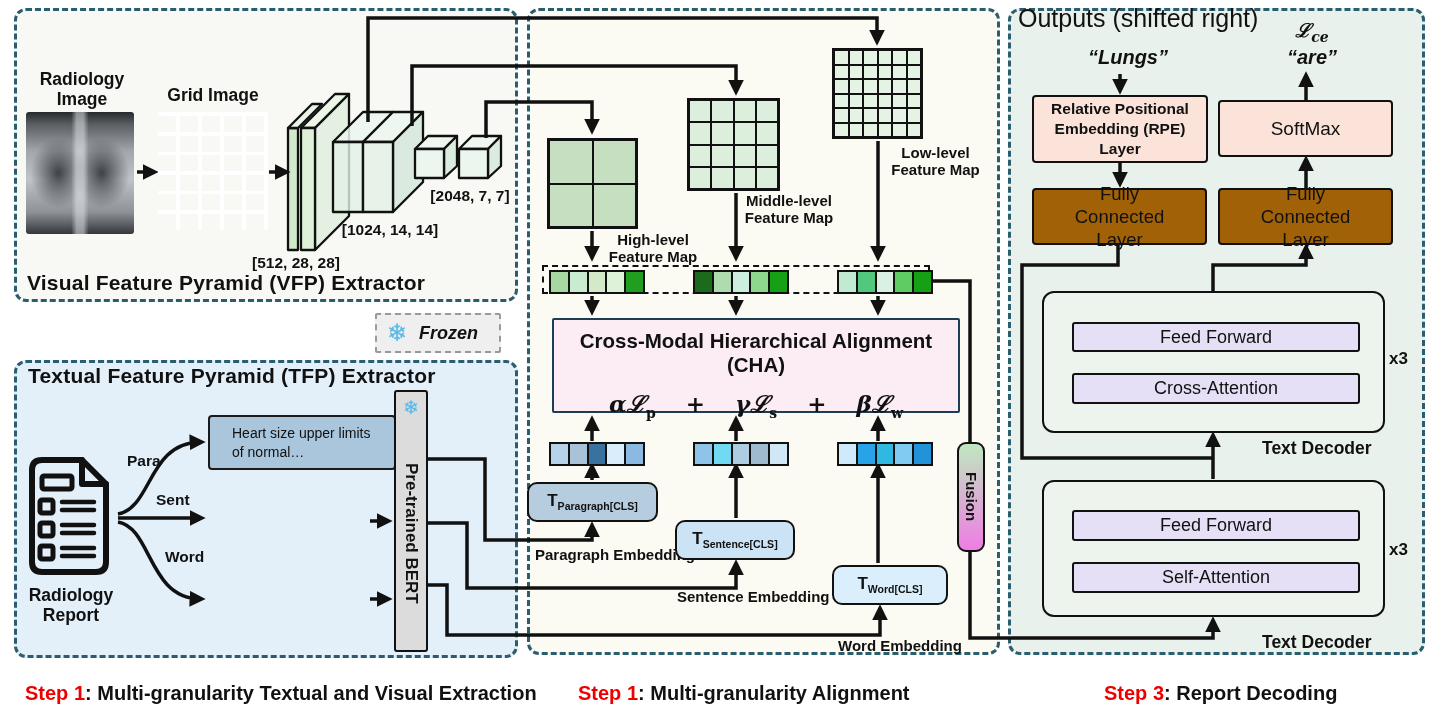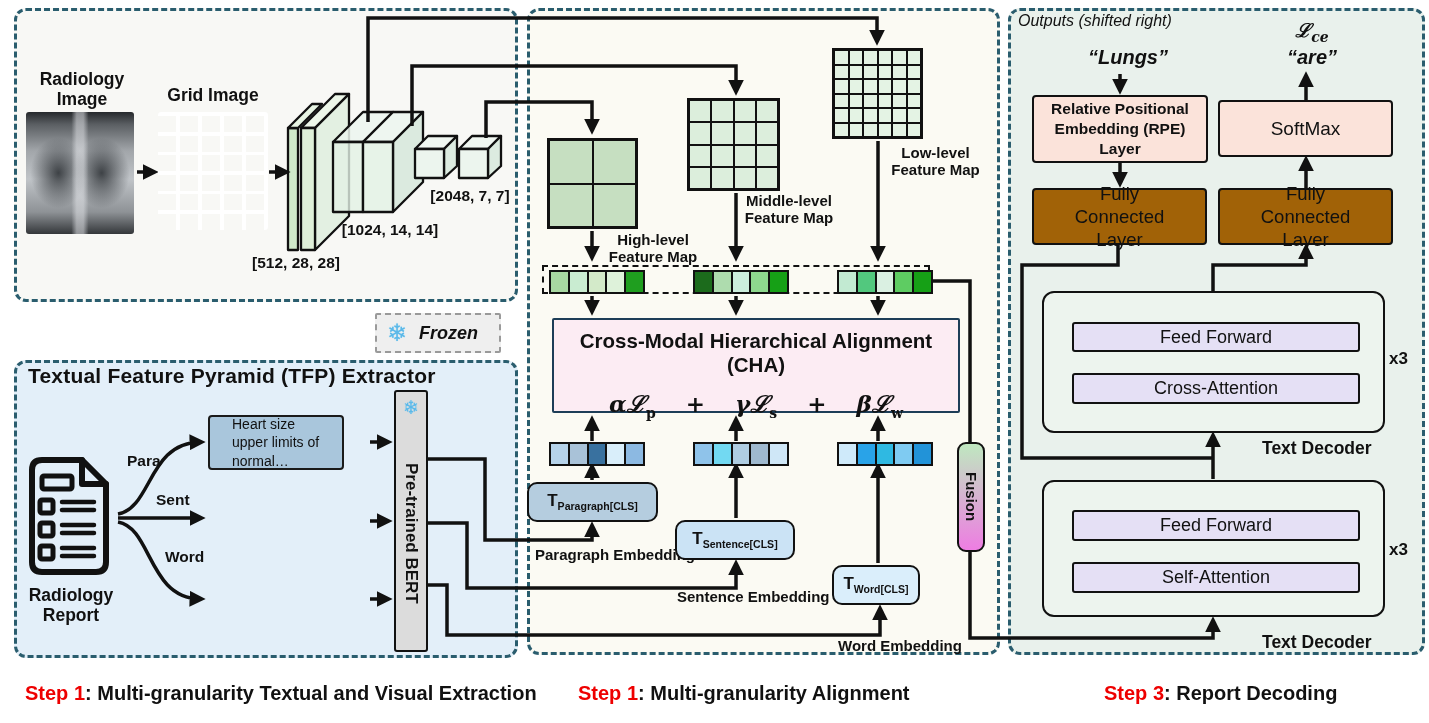--- a/index.html
+++ b/index.html
@@ -130,32 +130,33 @@
     </g>
   </svg>
 
   <div class="abs blbl" style="left:30px;top:70px;width:104px;font-size:17.5px;">Radiology Image</div>
   <div class="abs xray" style="left:26px;top:112px;width:108px;height:122px;"></div>
   <div class="abs blbl" style="left:160px;top:86px;width:106px;font-size:17.5px;">Grid Image</div>
   <div class="abs xray gridlines" style="left:158px;top:112px;width:110px;height:118px;"></div>
   <div class="abs dim" style="left:248px;top:254px;width:96px;">[512, 28, 28]</div>
   <div class="abs dim" style="left:340px;top:221px;width:100px;">[1024, 14, 14]</div>
   <div class="abs dim" style="left:425px;top:187px;width:90px;">[2048, 7, 7]</div>
+  <div class="abs ptitle" style="left:27px;top:271px;">Visual Feature Pyramid (VFP) Extractor</div>
 
   <div class="abs frozen" style="left:375px;top:313px;width:126px;height:40px;">
     <span class="flake" style="font-size:24px;">❄</span>
     <span class="bi" style="font-size:18px;">Frozen</span>
   </div>
 
   <div class="abs ptitle" style="left:28px;top:364px;">Textual Feature Pyramid (TFP) Extractor</div>
   <div class="abs blbl" style="left:22px;top:586px;width:98px;font-size:17.5px;">Radiology Report</div>
   <div class="abs" style="left:127px;top:452px;font-weight:bold;font-size:15.5px;">Para</div>
   <div class="abs" style="left:156px;top:491px;font-weight:bold;font-size:15.5px;">Sent</div>
   <div class="abs" style="left:165px;top:548px;font-weight:bold;font-size:15.5px;">Word</div>
-  <div class="abs tbox" style="left:208px;top:415px;width:136px;height:55px;background:#a9c6dc;">Heart size upper limits of normal…</div>
+  <div class="abs tbox" style="left:208px;top:415px;width:188px;height:55px;background:#a9c6dc;">Heart size upper limits of normal…</div>
   <div class="abs bertbox" style="left:394px;top:390px;width:34px;height:262px;"></div>
   <div class="abs flake" style="left:394px;top:396px;width:34px;text-align:center;font-size:19px;">❄</div>
   <div class="abs vtext" style="left:394px;top:420px;width:34px;height:226px;font-size:17px;font-weight:600;">Pre-trained BERT</div>
 
   <div class="abs gwrap" style="left: 547px; top: 138px; width: 91px; height: 91px; grid-template-columns: repeat(2, 1fr); background: rgb(198, 223, 193);">
       <div class="gcell"></div>
       <div class="gcell"></div>
       <div class="gcell"></div>
       <div class="gcell"></div>
     </div>
@@ -276,28 +277,28 @@
     </div>
 
   <div class="abs tcls" style="left:527px;top:482px;width:131px;height:40px;background:#b5cddf;">
     <span><span>T</span><sub>Paragraph[CLS]</sub></span>
   </div>
   <div class="abs emb" style="left:535px;top:546px;">Paragraph Embedding</div>
   <div class="abs tcls" style="left:675px;top:520px;width:120px;height:40px;background:#cbe3f5;">
     <span><span>T</span><sub>Sentence[CLS]</sub></span>
   </div>
   <div class="abs emb" style="left:677px;top:588px;">Sentence Embedding</div>
-  <div class="abs tcls" style="left:832px;top:565px;width:88px;height:40px;background:#daeefb;">
+  <div class="abs tcls" style="left:832px;top:565px;width:116px;height:40px;background:#daeefb;">
     <span><span>T</span><sub>Word[CLS]</sub></span>
   </div>
   <div class="abs emb" style="left:838px;top:637px;">Word Embedding</div>
 
   <div class="abs vtext" style="left: 957px; top: 442px; width: 28px; height: 110px; border: 2px solid rgb(17, 17, 17); border-radius: 9px; font-weight: bold; font-size: 15px; background: linear-gradient(rgb(191, 232, 192), rgb(238, 125, 226));">Fusion</div>
 
-  <div class="abs" style="left:1018px;top:12px;font-style:italic;font-size:16px;">Outputs (shifted right)</div>
+  <div class="abs" style="left:1018px;top:4px;font-size:25px;">Outputs (shifted right)</div>
   <div class="abs bi" style="left:1078px;top:46px;width:100px;text-align:center;font-size:20px;">“Lungs”</div>
   <div class="abs bi" style="left:1282px;top:17px;width:60px;text-align:center;font-size:19px;font-family:'DejaVu Serif','Liberation Serif',serif;">
     <span>ℒ</span><sub class="fsub" style="font-style:italic;">ce</sub>
   </div>
   <div class="abs bi" style="left:1282px;top:46px;width:60px;text-align:center;font-size:20px;">“are”</div>
 
   <div class="abs rbox peach" style="left:1032px;top:95px;width:176px;height:68px;font-weight:bold;font-size:15.5px;line-height:1.3;padding:0 6px;">Relative Positional Embedding (RPE) Layer</div>
   <div class="abs rbox peach" style="left:1218px;top:100px;width:175px;height:57px;font-size:19px;">SoftMax</div>
   <div class="abs rbox cream" style="left:1032px;top:188px;width:175px;height:57px;font-size:18.5px;line-height:1.25;padding:0 20px;">Fully Connected Layer</div>
   <div class="abs rbox cream" style="left:1218px;top:188px;width:175px;height:57px;font-size:18.5px;line-height:1.25;padding:0 20px;">Fully Connected Layer</div>

